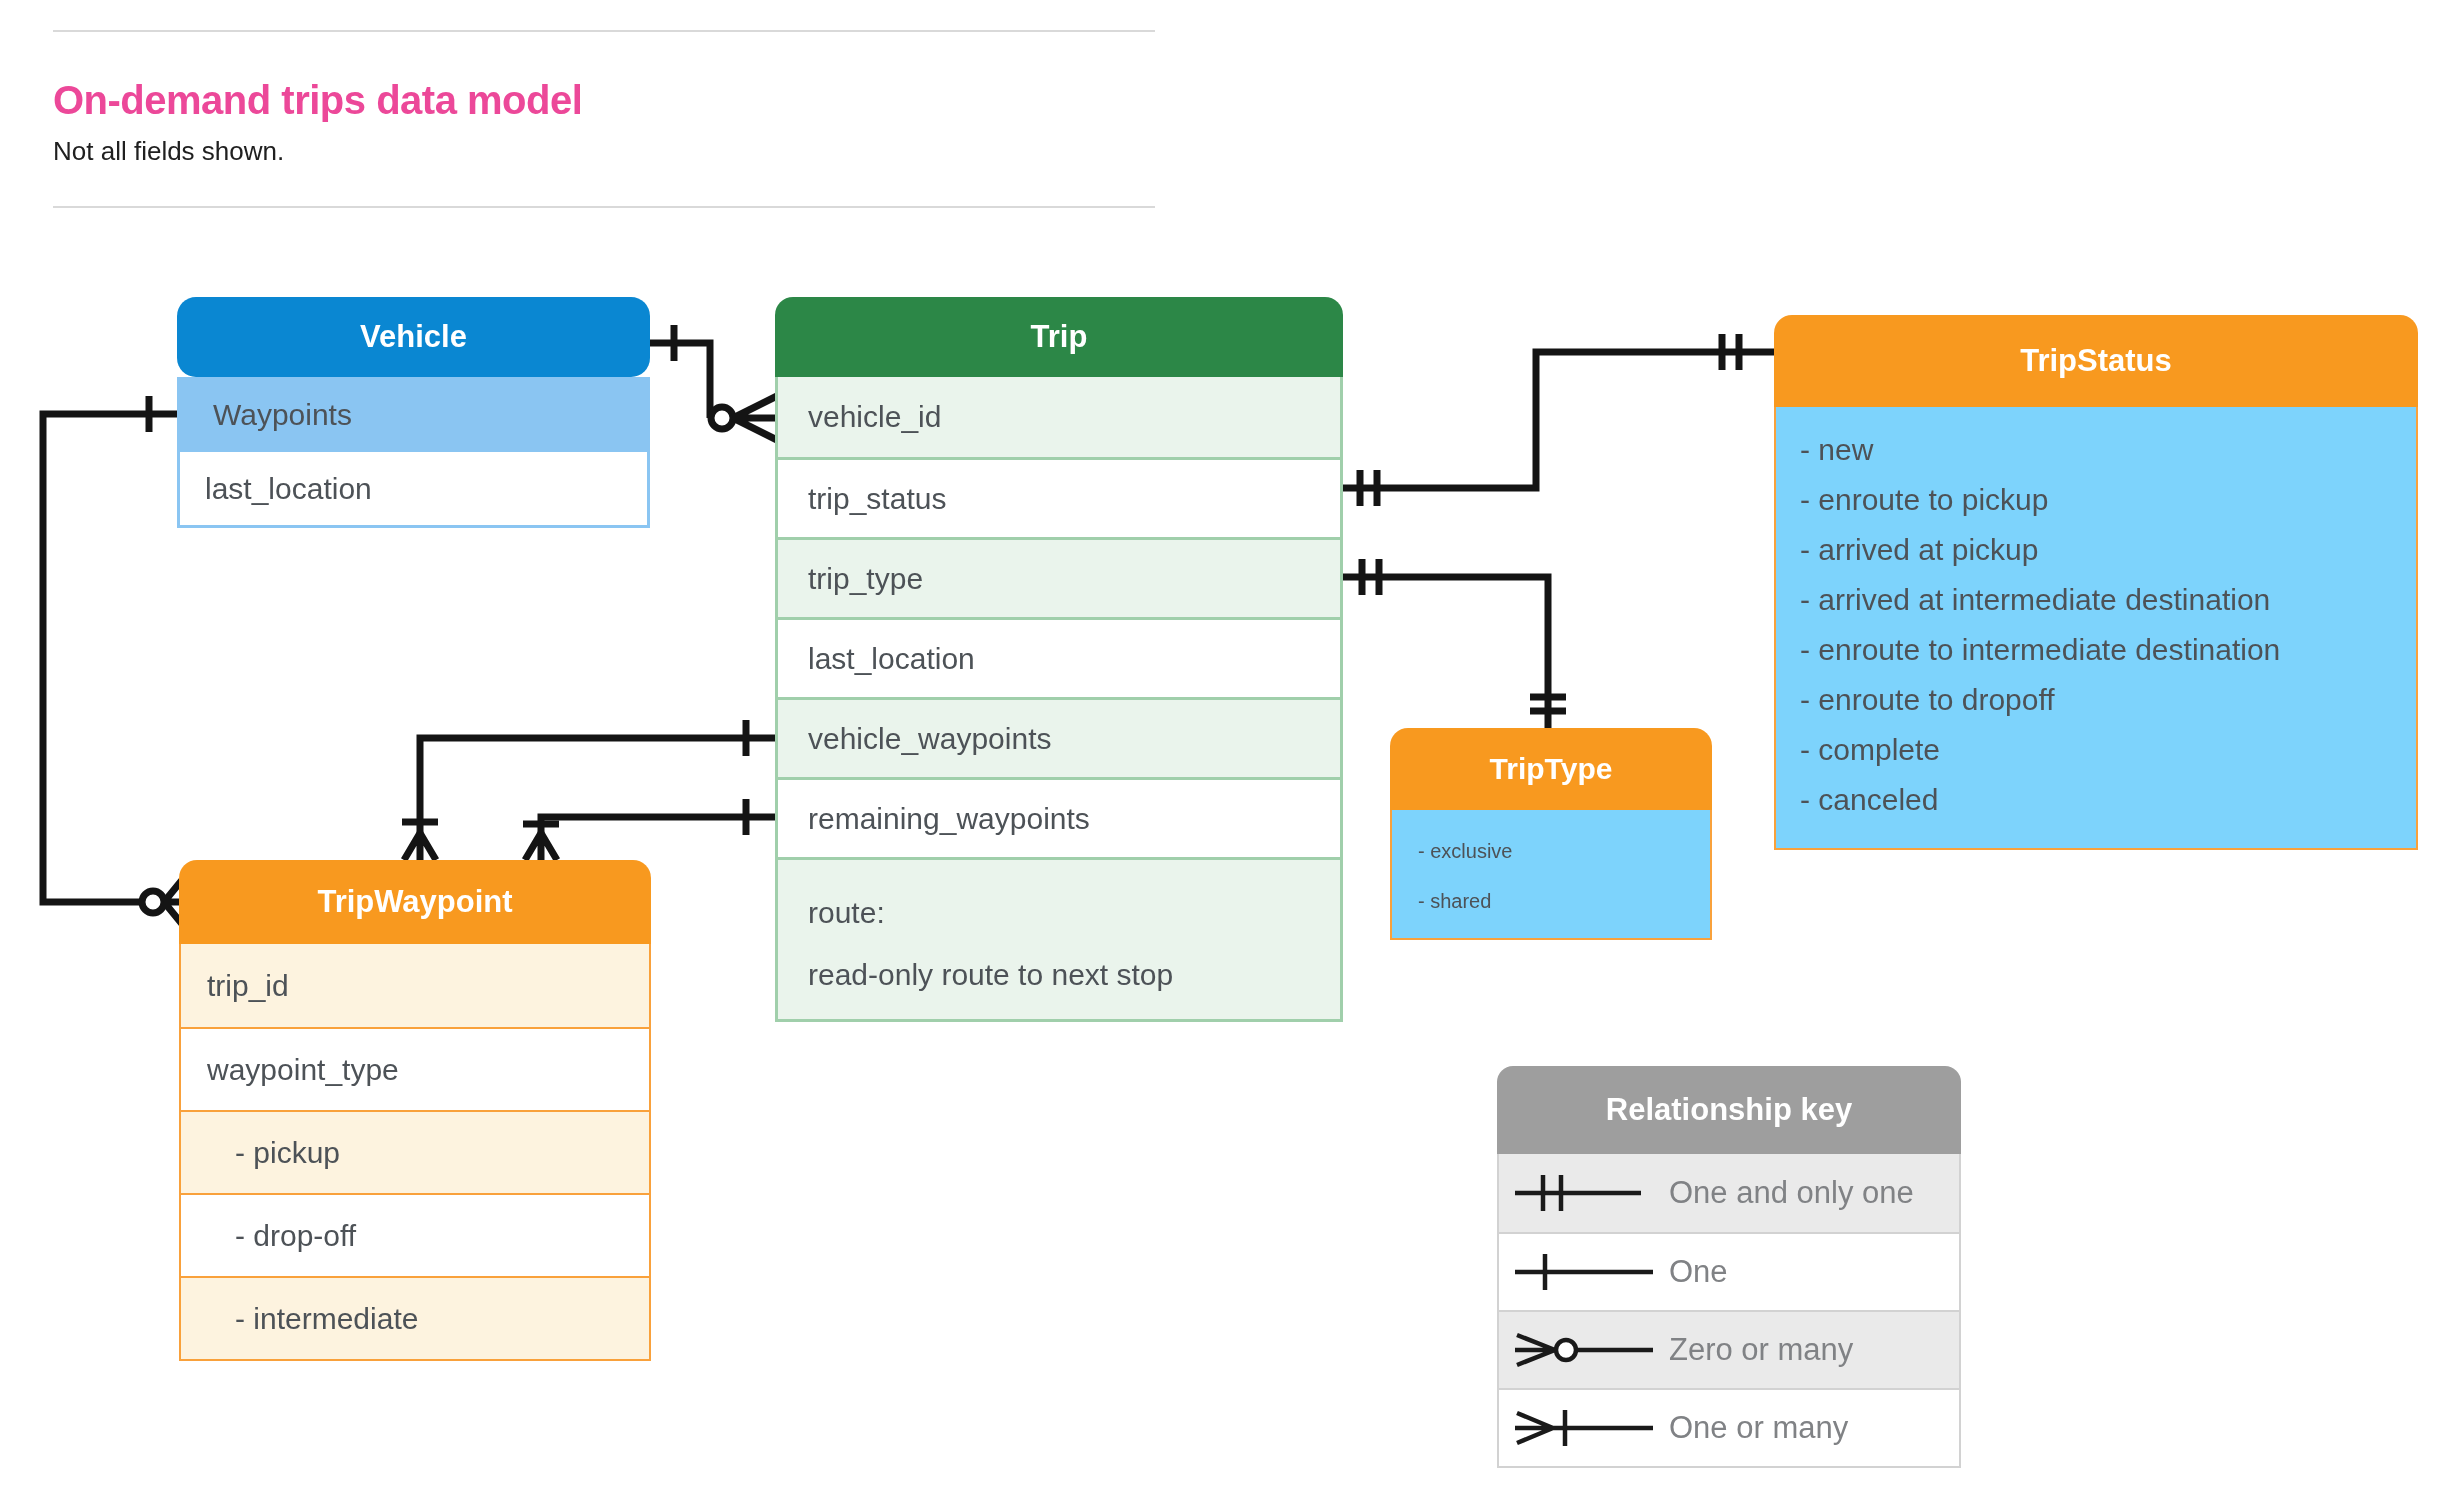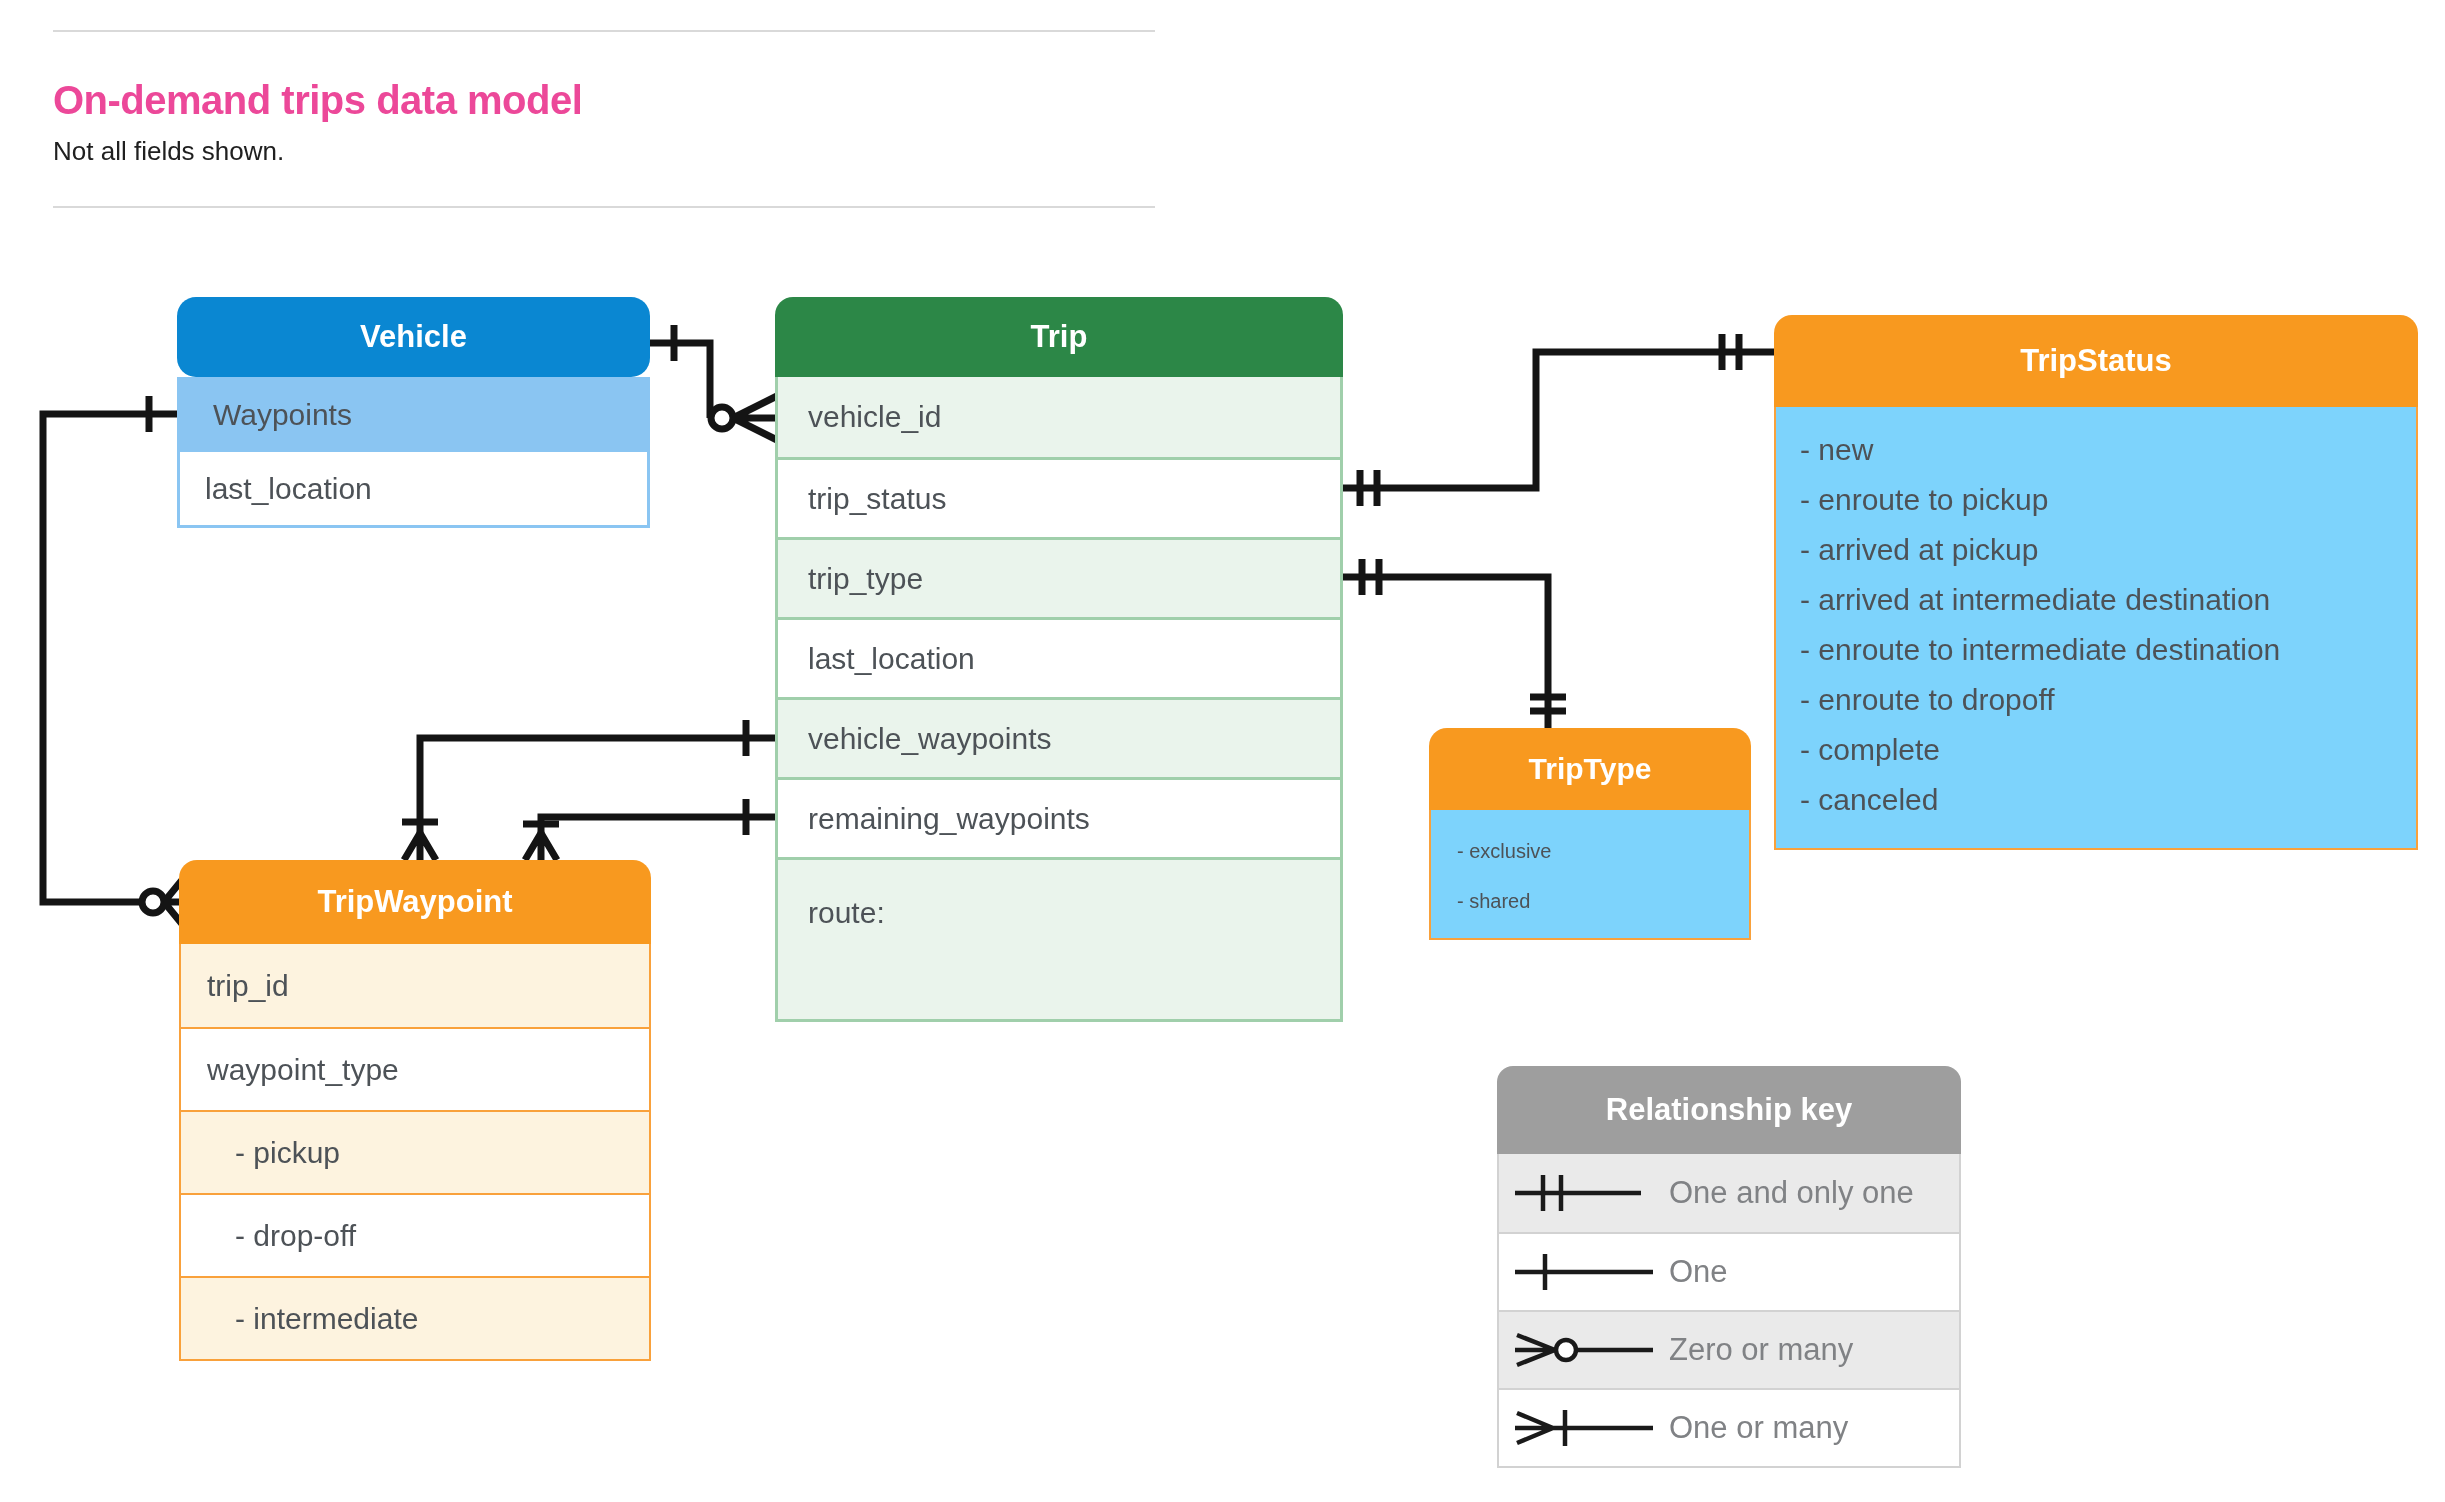--- a/index.html
+++ b/index.html
@@ -49,21 +49,21 @@
   
   .tripwaypoint{left:179px;top:860px;width:472px;}
   .tripwaypoint .e-header{height:84px;}
   .tripwaypoint .row{height:83px;padding-left:26px;background:#ffffff;}
   .tripwaypoint .e-body{border:2px solid #f9a13b;border-top:none;}
   .tripwaypoint .row + .row{border-top:2px solid #f9a13b;}
   .tripwaypoint .row.alt{background:#fdf3df;}
   .tripwaypoint .row.indent{padding-left:54px;}
 
   
-  .triptype{left:1390px;top:728px;width:322px;margin-left:39px;}
+  .triptype{left:1390px;top:728px;width:322px;}
   .triptype .e-header{height:82px;font-size:30px;}
   .triptype .e-body{height:130px;padding:16px 8px 0 26px;}
   .triptype .item{font-size:20px;color:#4d5257;line-height:50px;}
 
   
   .key{left:1497px;top:1066px;width:464px;}
   .key .e-header{height:88px;background:#9e9e9e;border-radius:16px 16px 0 0;}
   .key .e-body{border:2px solid #d2d2d2;border-top:none;background:#ffffff;}
   .key-row{height:78px;display:flex;align-items:center;padding-left:14px;box-sizing:border-box;}
   .key-row + .key-row{border-top:2px solid #d2d2d2;}
@@ -141,20 +141,21 @@
     <div class="e-header">Trip</div>
     <div class="e-body">
       <div class="row alt">vehicle_id</div>
       <div class="row">trip_status</div>
       <div class="row alt">trip_type</div>
       <div class="row">last_location</div>
       <div class="row alt">vehicle_waypoints</div>
       <div class="row">remaining_waypoints</div>
       <div class="row row-route" style="padding-left:30px;">
         <div>route:</div>
+        <div>read-only route to next stop</div>
       </div>
     </div>
   </div>
 
   <div class="entity orange tripstatus">
     <div class="e-header">TripStatus</div>
     <div class="e-body cream-body">
       <div class="item">- new</div>
       <div class="item">- enroute to pickup</div>
       <div class="item">- arrived at pickup</div>

